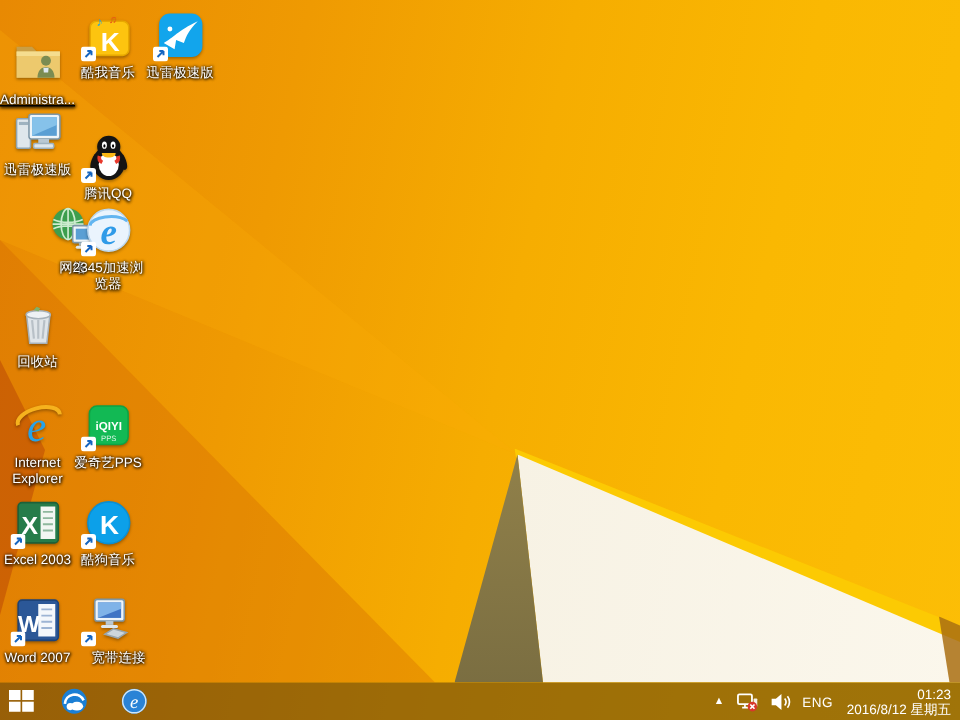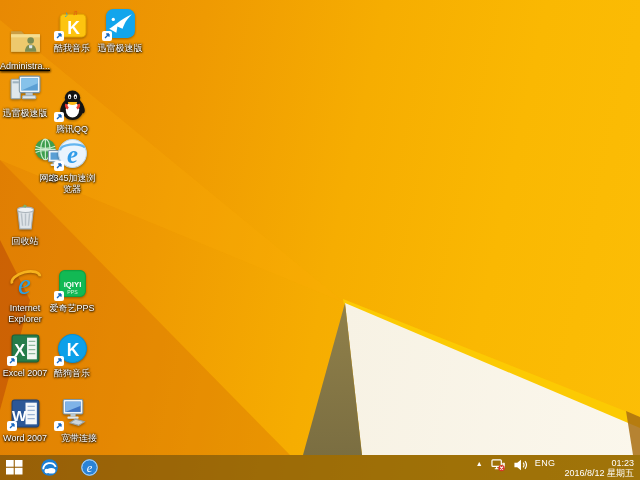--- a/index.html
+++ b/index.html
@@ -32,21 +32,21 @@
           text-shadow:0 1px 2px rgba(0,0,0,.95),0 0 2px rgba(0,0,0,.8),1px 0 2px rgba(0,0,0,.6);}
   
   #taskbar{position:absolute;left:0;right:0;bottom:0;height:25px;
            background:rgba(84,54,12,.55);display:flex;align-items:center;color:#fff;}
   .tb-btn{height:25px;display:flex;align-items:center;justify-content:center;}
   #start-btn{width:28px;}
   #start-btn svg{width:17px;height:15px;display:block;}
   .task-icon{width:30px;}
   .task-icon svg{width:19px;height:19px;display:block;}
   #tq{margin-left:6px;} #ti{margin-left:10px;}
-  #tray{margin-left:auto;display:flex;gap:7px;padding-right:4px;}
+  #tray{margin-left:auto;display:flex;align-items:center;gap:7px;padding-right:4px;}
   .tray-arrow{font-size:7px;line-height:7px;color:#fff;padding:2px 1px;}
   .tray-ico svg{width:15px;height:14px;display:block;}
   .eng{font-size:9px;letter-spacing:.4px;}
   #clock{text-align:right;font-size:9px;line-height:10px;padding:0 2px;}
 </style>
 </head>
 <body>
 
 <div id="screen">
 
@@ -129,21 +129,21 @@
             <path d="M19 9h6.5M19 13h6.5M19 17h6.5M19 21h6.5" stroke="#8fb89d" stroke-width="1.2"></path>
             <text x="10.5" y="23.5" font-size="16" font-weight="bold" fill="#fff" text-anchor="middle" font-family="Liberation Sans,sans-serif">X</text>
           </svg>
           <span class="sc">
             <svg viewBox="0 0 10 10">
               <rect width="10" height="10" rx="2" fill="#fff"></rect>
               <path d="M3 7L7 3M7 3H4.2M7 3v2.8" stroke="#1565c0" stroke-width="1.3" fill="none"></path>
             </svg>
           </span>
         </div>
-        <div class="ilabel">Excel 2007</div>
+        <div class="ilabel">Excel 2003</div>
       </div>
       <div class="desk-icon" style="left: 0px; top: 397px;">
         <div class="glyph">
           <svg viewBox="0 0 32 32">
             <rect x="3" y="3" width="26" height="26" rx="2.5" fill="#2b5797" stroke="#1e4378"></rect>
             <rect x="16" y="5.5" width="11" height="21" fill="#f4f7fb"></rect>
             <path d="M18 9h7M18 13h7M18 17h7M18 21h7" stroke="#9db4d4" stroke-width="1.2"></path>
             <text x="10" y="23.5" font-size="15" font-weight="bold" fill="#fff" text-anchor="middle" font-family="Liberation Sans,sans-serif">W</text>
           </svg>
           <span class="sc">

